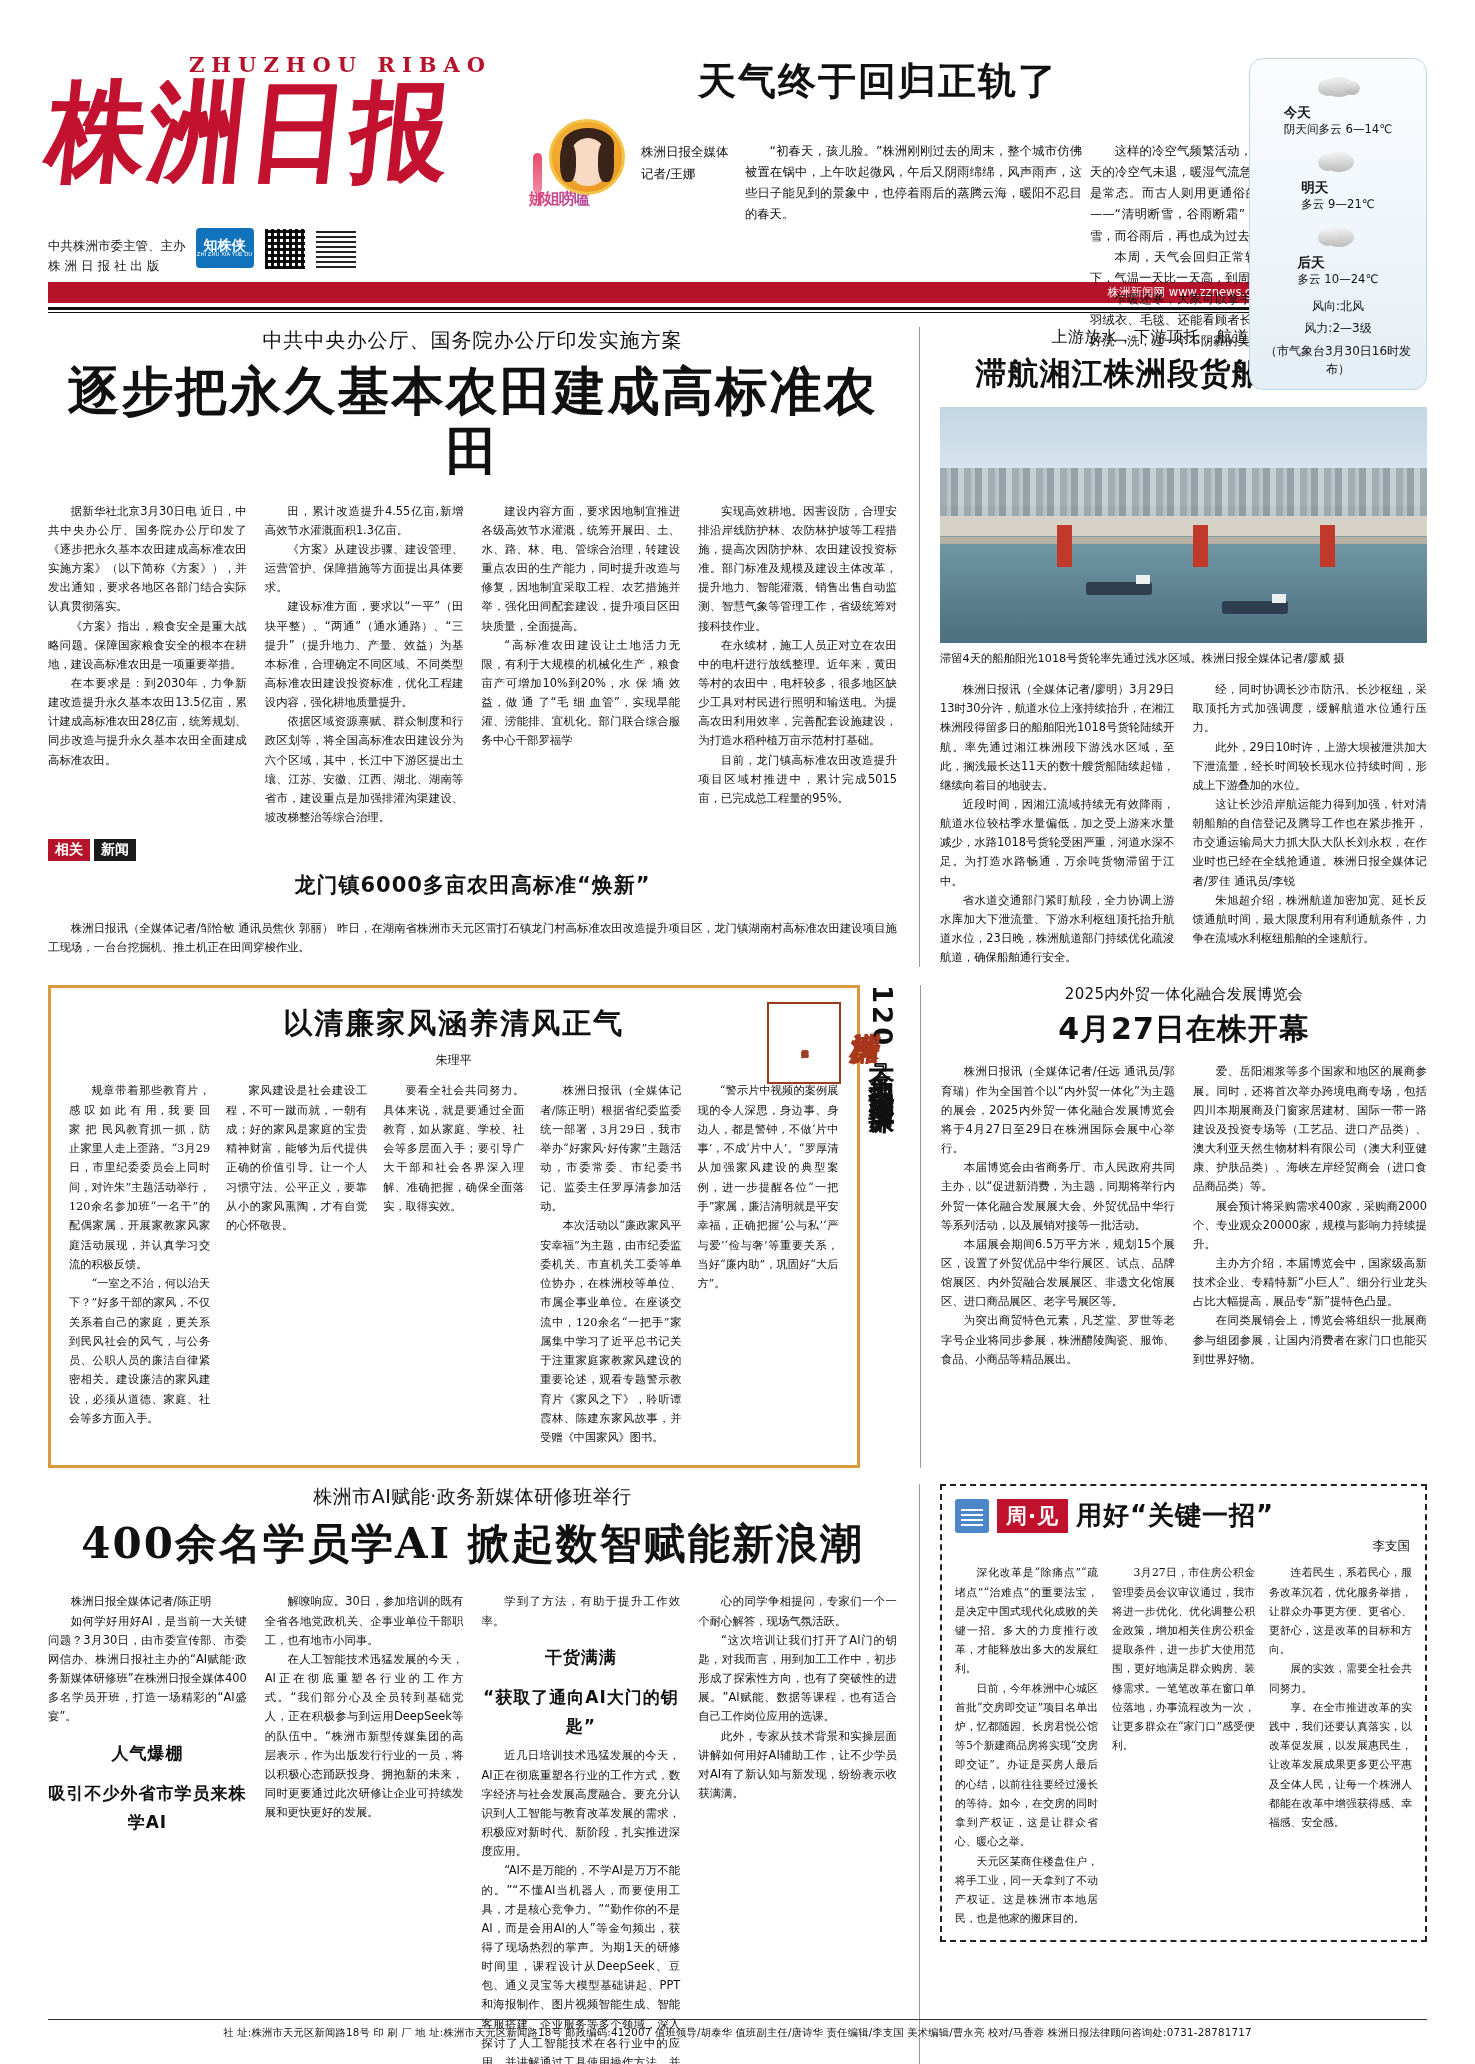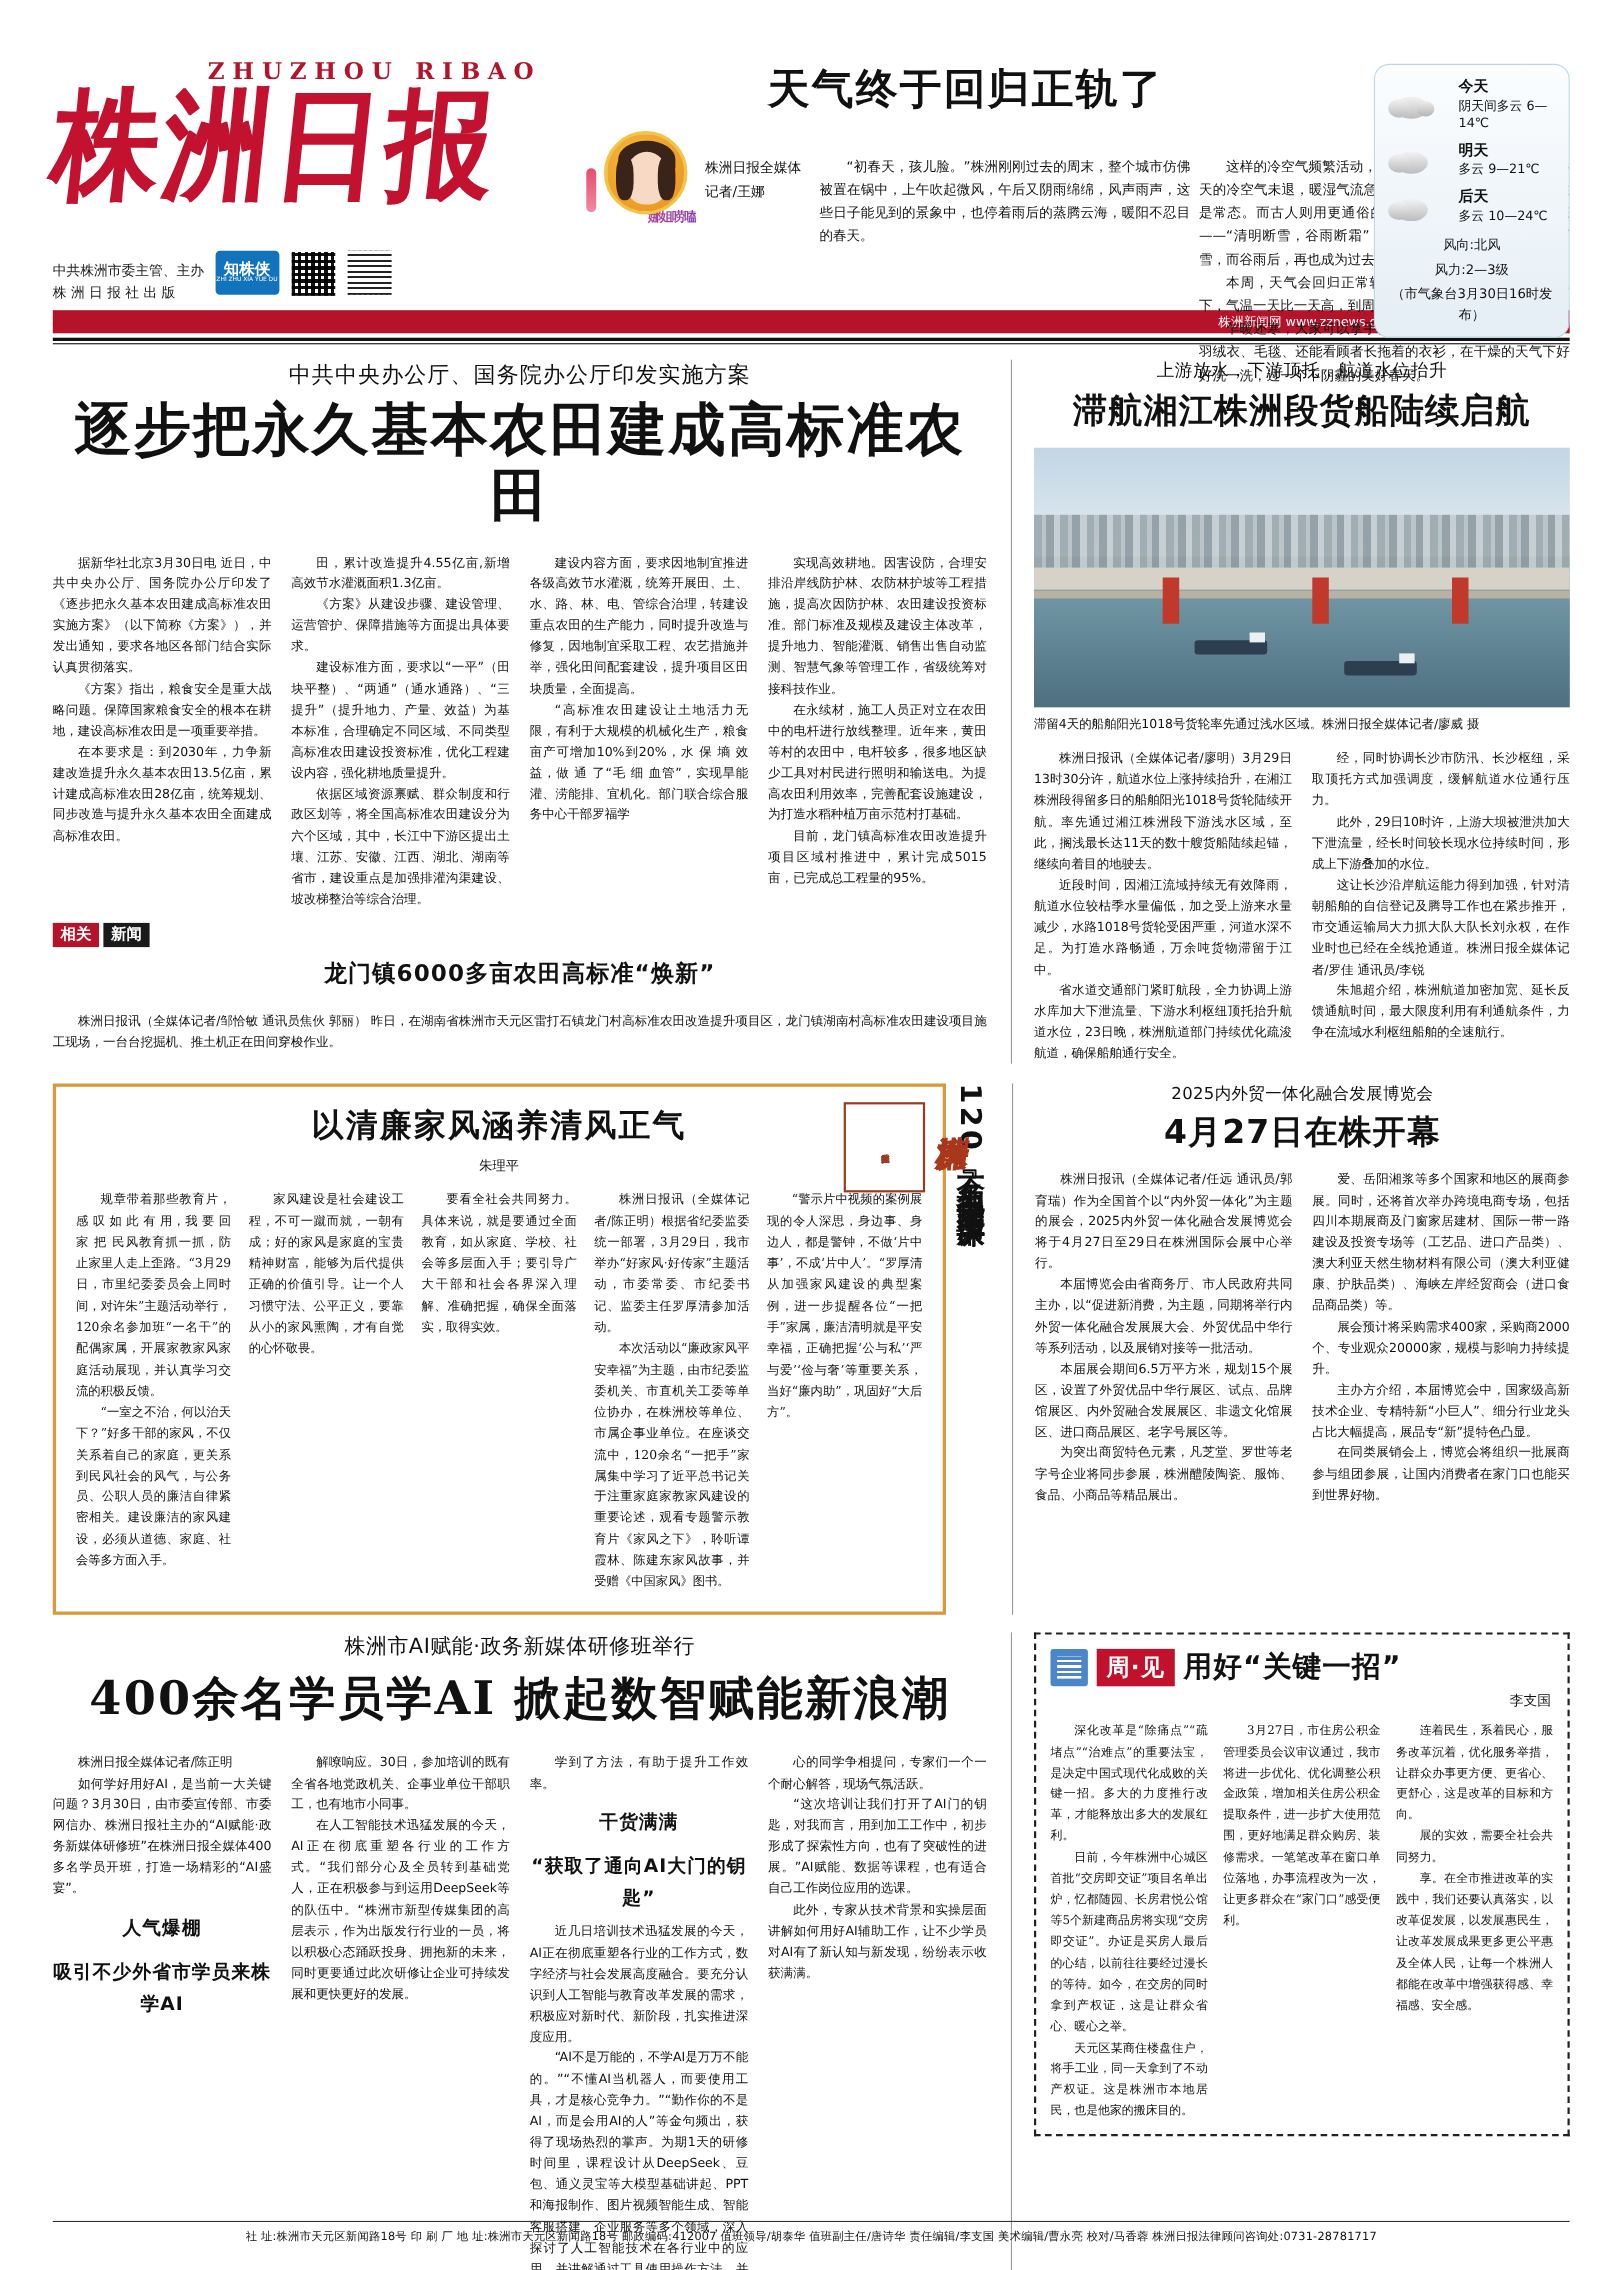--- a/index.html
+++ b/index.html
@@ -73,40 +73,40 @@
     width:70px;height:70px;border-radius:50%;
     background:radial-gradient(circle at 40% 35%,#f7b93e,#e8901c);
     border:3px solid #f3c44a;margin-left:20px;position:relative;overflow:hidden;
   }
   .av-face{position:absolute;left:16px;top:16px;width:40px;height:48px;border-radius:50% 50% 45% 45%;
     background:#f7d9c4;}
   .av-hair{position:absolute;left:10px;top:6px;width:52px;height:34px;border-radius:50% 50% 30% 30%;background:#3a2318;}
   .av-hair2{position:absolute;left:8px;top:20px;width:16px;height:40px;border-radius:40%;background:#3a2318;}
   .av-hair3{position:absolute;right:8px;top:20px;width:16px;height:40px;border-radius:40%;background:#3a2318;}
   .av-label{
-    margin-top:-6px;font-size:12px;font-weight:bold;
+    margin-top:-6px;font-size:16px;font-weight:bold;
     background:linear-gradient(90deg,#e0457b,#8e44ad);
     -webkit-background-clip:text;background-clip:text;color:transparent;
-    text-align:right;letter-spacing:-1px;
+    text-align:left;letter-spacing:-1px;
   }
   .thermo{position:absolute;left:4px;top:34px;width:9px;height:40px;border-radius:5px;
     background:linear-gradient(#e74c6b,#f08ba4);}
   .wx-byline{font-size:12.5px;line-height:1.75;width:96px;flex:none;padding-top:22px;}
   .wx-col{font-size:12.3px;line-height:1.72;text-align:justify;flex:1;padding-top:22px;
     text-indent:2em;}
   .wx-col p{margin:0;}
 
   
   .wx-card{
     position:absolute;right:0;top:6px;width:178px;
     border:1.5px solid #bcd8e6;border-radius:14px;
     background:linear-gradient(#fbfdff,#e5eef5);
     padding:12px 10px 10px;box-sizing:border-box;
   }
-  .wx-row{display:flex;align-items:center;gap:22px;margin-bottom:9px;}
+  .wx-row{display:flex;align-items:center;gap:7px;margin-bottom:9px;flex-direction:column;}
   .cloud{width:44px;height:26px;position:relative;flex:none;}
   .cloud:before,.cloud:after{content:"";position:absolute;border-radius:50%;
     background:linear-gradient(#f2f2f2,#bcbcbc);}
   .cloud:before{width:30px;height:20px;left:8px;top:6px;}
   .cloud:after{width:20px;height:17px;left:2px;top:8px;}
   .cloud i{position:absolute;width:16px;height:14px;border-radius:50%;right:0;top:10px;
     background:linear-gradient(#ececec,#b4b4b4);}
   .wx-t{font-size:13.5px;font-weight:bold;line-height:1.3;}
   .wx-d{font-size:11.6px;line-height:1.35;}
   .wx-foot{font-size:12px;line-height:1.55;text-align:center;margin-top:4px;}

